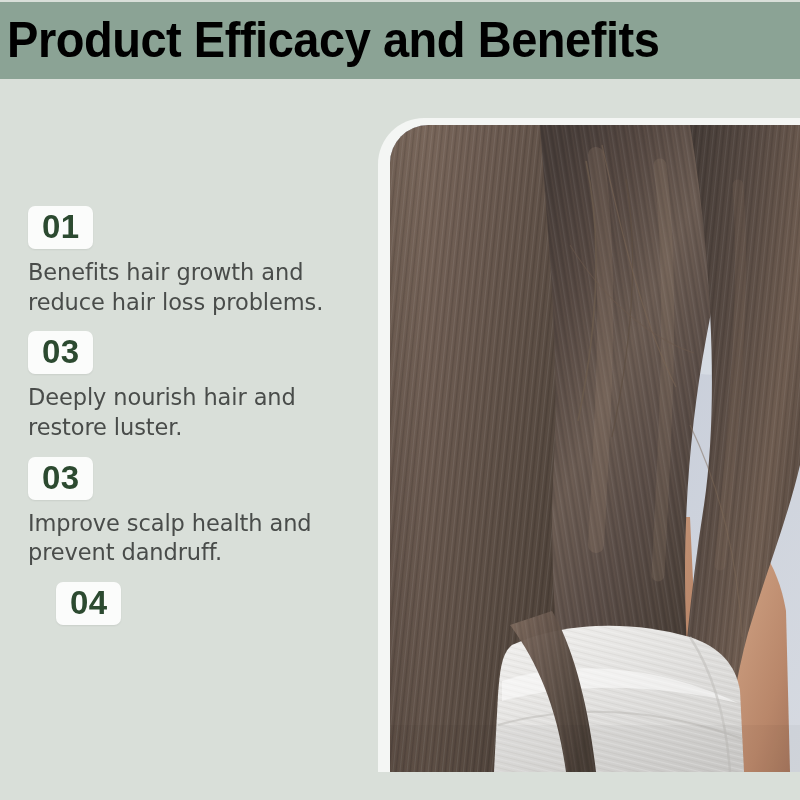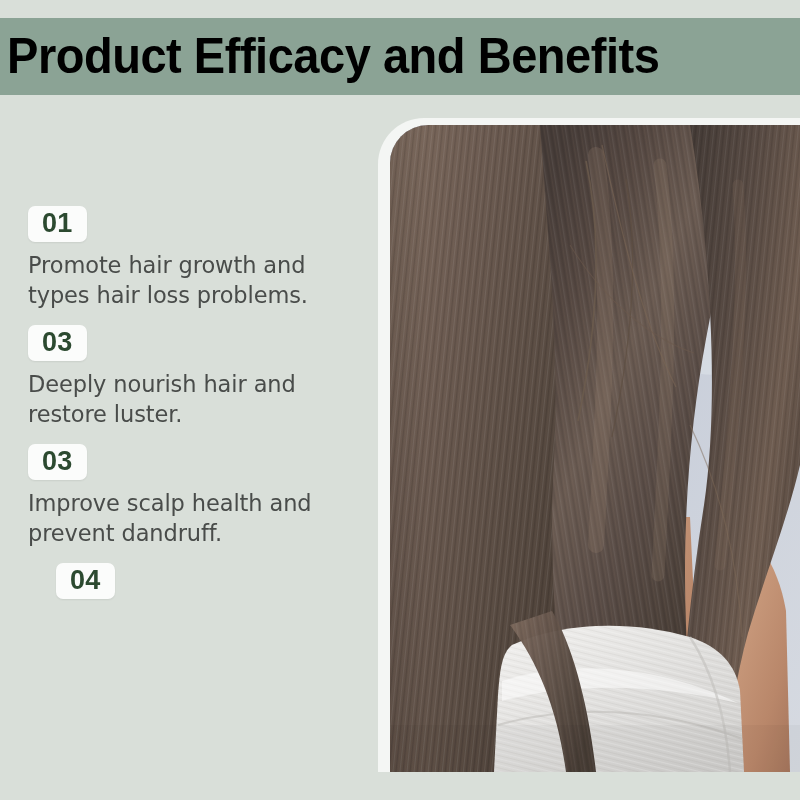--- a/index.html
+++ b/index.html
@@ -12,21 +12,21 @@
     overflow: hidden;
     background: #d9dfd9;
     font-family: "DejaVu Sans", sans-serif;
     position: relative;
   }
 
   
   .header-band {
     position: absolute;
     left: 0;
-    top: 18px;
+    top: 2px;
     width: 800px;
     height: 77px;
     background: #8ba395;
     overflow: hidden;
   }
   .header-title {
     position: absolute;
     left: 7px;
     top: 50%;
     transform: translateY(-52%);
@@ -58,21 +58,21 @@
   .benefit-badge {
     display: inline-block;
     background: #fbfcfb;
     border-radius: 7px;
     padding: 3px 14px 4px 14px;
     box-shadow: 0 1px 2px rgba(0,0,0,0.07);
   }
   .benefit-badge-num {
     font-family: "Liberation Sans", sans-serif;
     font-weight: bold;
-    font-size: 27px;
+    font-size: 33px;
     line-height: 1.08;
     color: #2c4a30;
     letter-spacing: 0.3px;
   }
   .benefit-text {
     margin-top: 9px;
     font-family: "DejaVu Sans", sans-serif;
     font-size: 22.5px;
     line-height: 1.33;
     color: #494c4a;
@@ -115,21 +115,21 @@
 <div class="header-band">
   <div class="header-title">Product Efficacy and Benefits</div>
 </div>
 
 <div class="benefits-list">
 
   <div class="benefit-item">
     <div class="benefit-badge">
       <span class="benefit-badge-num">01</span>
     </div>
-    <div class="benefit-text">Promote hair growth and types hair loss problems.</div>
+    <div class="benefit-text">Benefits hair growth and reduce hair loss problems.</div>
   </div>
 
   <div class="benefit-item">
     <div class="benefit-badge">
       <span class="benefit-badge-num">03</span>
     </div>
     <div class="benefit-text">Deeply nourish hair and restore luster.</div>
   </div>
 
   <div class="benefit-item">

